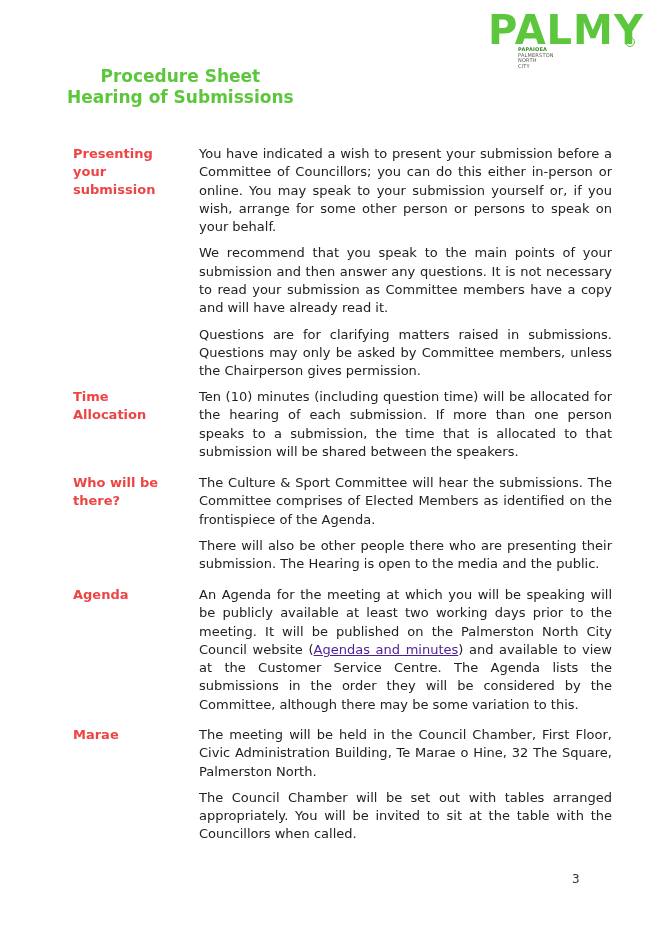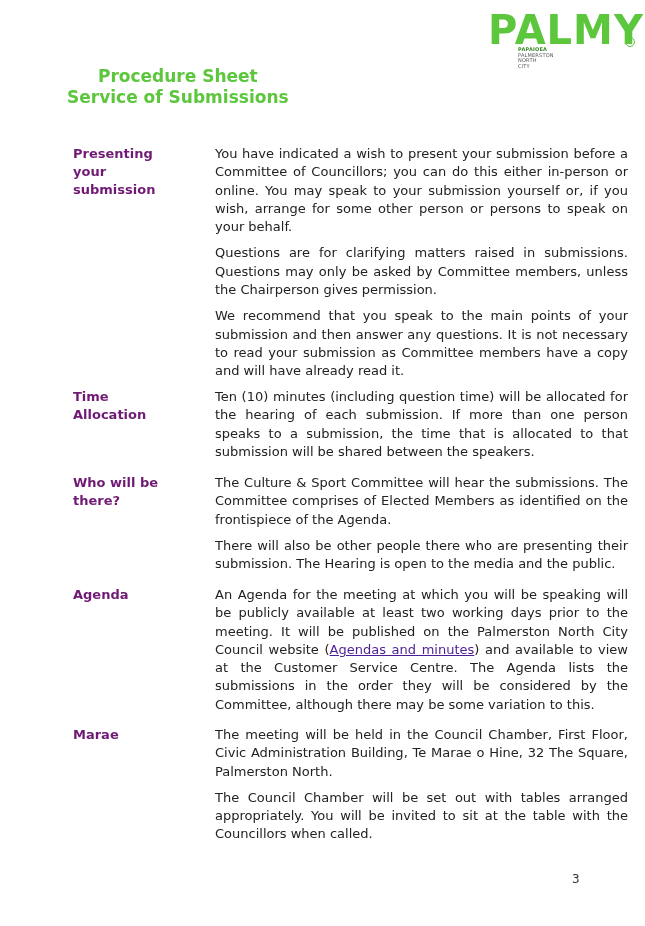--- a/index.html
+++ b/index.html
@@ -6,51 +6,51 @@
   body { width: 645px; height: 926px; position: relative; overflow: hidden; font-family: "DejaVu Sans", sans-serif; color: #1a1a1a; }
   .logo { position: absolute; left: 488px; top: 10px; width: 150px; height: 60px; }
   .logo-word { position: absolute; left: 0; top: 0; font-family: "DejaVu Sans", sans-serif; font-weight: bold; font-size: 40px; letter-spacing: 1px; color: #5cc73c; line-height: 40px; }
   .logo-sub { position: absolute; left: 30px; top: 37px; font-size: 5px; line-height: 5.5px; color: #555; letter-spacing: 0.2px; }
   .logo-sub span { display: block; }
   .logo-sub .first { color: #3c8a2a; font-weight: bold; }
   .logo-reg { position: absolute; left: 137px; top: 27px; width: 8px; height: 8px; border: 1px solid #5cc73c; border-radius: 50%; font-size: 4px; color:#5cc73c; text-align:center; line-height:8px; }
   .title { position: absolute; left: 67px; top: 66px; color: #5cc73c; font-weight: bold; font-size: 17px; line-height: 21px; text-align: center; }
   .title div { display: block; }
   .section { position: absolute; left: 73px; width: 540px; }
-  .label { position: absolute; left: 0; top: 0; width: 110px; font-weight: bold; font-size: 13px; line-height: 18px; color: #701a75; }
-  .body { position: absolute; left: 126px; top: 0; width: 413px; font-size: 13px; line-height: 18.3px; text-align: justify; color: #222; margin-left: 16px; }
+  .label { position: absolute; left: 0; top: 0; width: 110px; font-weight: bold; font-size: 13px; line-height: 18px; color: #ef4444; }
+  .body { position: absolute; left: 126px; top: 0; width: 413px; font-size: 13px; line-height: 18.3px; text-align: justify; color: #222; }
   .body p { margin: 0 0 8px 0; }
   a.link { color: #4c1d95; text-decoration: underline; }
   .page-num { position: absolute; left: 572px; top: 872px; font-size: 12px; color: #333; }
 </style>
 </head>
 <body>
 
 <div class="logo">
   <div class="logo-word">PALMY</div>
   <div class="logo-reg">®</div>
   <div class="logo-sub">
     <span class="first">PAPAIOEA</span>
     <span>PALMERSTON</span>
     <span>NORTH</span>
     <span>CITY</span>
   </div>
 </div>
 
 <div class="title">
   <div>Procedure Sheet</div>
-  <div>Service of Submissions</div>
+  <div>Hearing of Submissions</div>
 </div>
 
 <div class="section" style="top:145px;">
   <div class="label">Presenting your submission</div>
   <div class="body">
     <p>You have indicated a wish to present your submission before a Committee of Councillors; you can do this either in-person or online.  You may speak to your submission yourself or, if you wish, arrange for some other person or persons to speak on your behalf.</p>
+    <p>We recommend that you speak to the main points of your submission and then answer any questions.  It is not necessary to read your submission as Committee members have a copy and will have already read it.</p>
     <p>Questions are for clarifying matters raised in submissions.  Questions may only be asked by Committee members, unless the Chairperson gives permission.</p>
-    <p>We recommend that you speak to the main points of your submission and then answer any questions.  It is not necessary to read your submission as Committee members have a copy and will have already read it.</p>
   </div>
 </div>
 
 <div class="section" style="top:388px;">
   <div class="label" style="width:80px;">Time Allocation</div>
   <div class="body">
     <p>Ten (10) minutes (including question time) will be allocated for the hearing of each submission.  If more than one person speaks to a submission, the time that is allocated to that submission will be shared between the speakers.</p>
   </div>
 </div>
 

